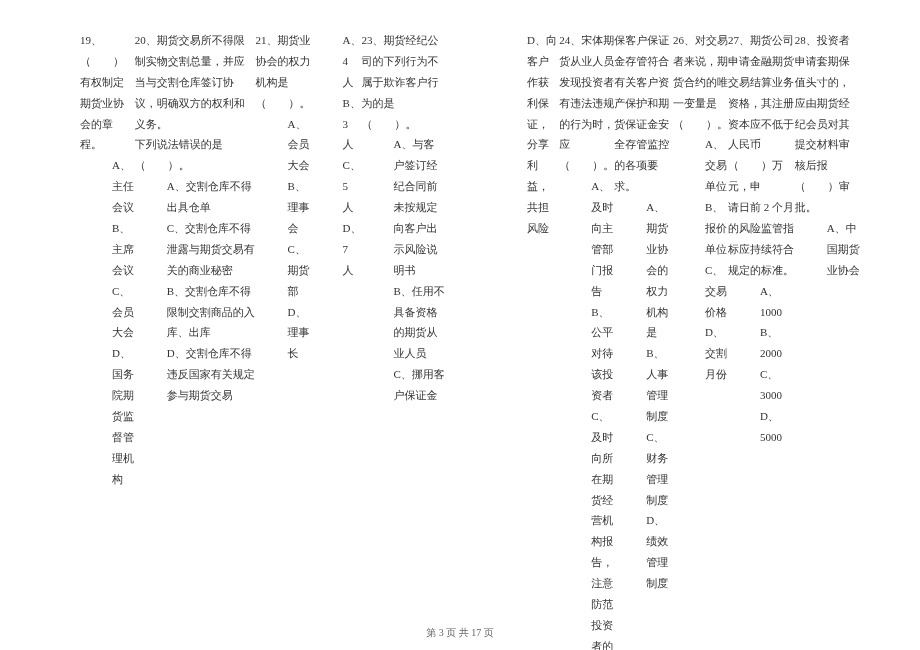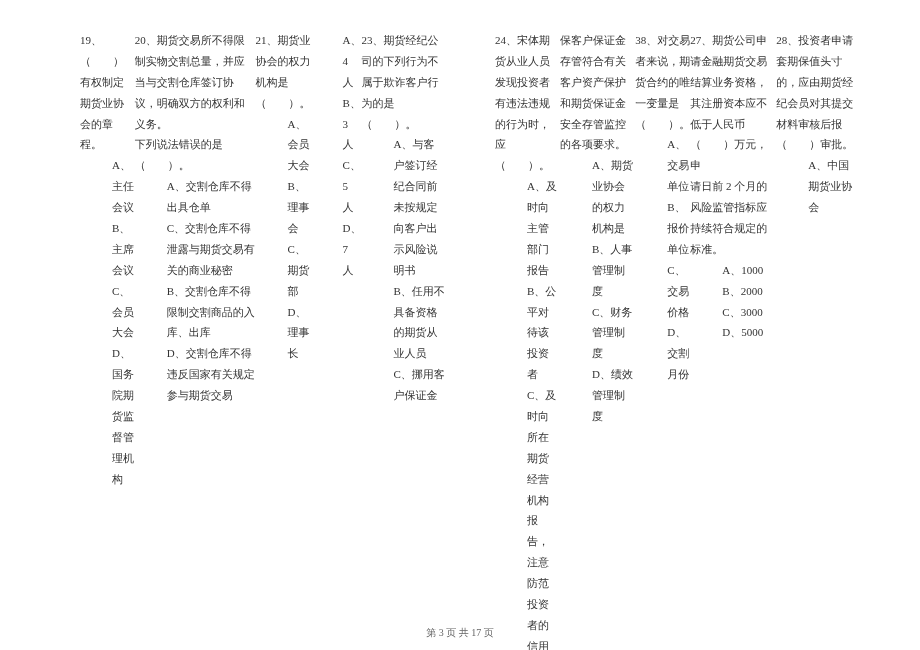--- a/index.html
+++ b/index.html
@@ -82,37 +82,38 @@
     </div>
     <div class="q">
       <div class="q-stem">23、期货经纪公司的下列行为不属于欺诈客户行为的是（　　）。</div>
       <div class="opt">A、与客户签订经纪合同前未按规定向客户出示风险说明书</div>
       <div class="opt">B、任用不具备资格的期货从业人员</div>
       <div class="opt">C、挪用客户保证金</div>
     </div>
   </div>
 
   <div class="col">
+    <div class="opt">D、向客户作获利保证，分享利益，共担风险</div>
     <div style="height:8px"></div>
     <div class="q">
       <div class="q-stem">24、宋体期货从业人员发现投资者有违法违规的行为时，应（　　）。</div>
       <div class="opt">A、及时向主管部门报告</div>
       <div class="opt">B、公平对待该投资者</div>
       <div class="opt">C、及时向所在期货经营机构报告，注意防范投资者的信用风险</div>
       <div class="opt">D、了解投资者的投资目标</div>
     </div>
     <div class="q">
       <div class="q-cont">保客户保证金存管符合有关客户资产保护和期货保证金安全存管监控的各项要求。</div>
       <div class="opt">A、期货业协会的权力机构是</div>
       <div class="opt">B、人事管理制度</div>
       <div class="opt">C、财务管理制度</div>
       <div class="opt">D、绩效管理制度</div>
     </div>
     <div class="q">
-      <div class="q-stem">38、对交易者来说，期货合约的唯一变量是（　　）。</div>
+      <div class="q-stem">26、对交易者来说，期货合约的唯一变量是（　　）。</div>
       <div class="opt">A、交易单位</div>
       <div class="opt">B、报价单位</div>
       <div class="opt">C、交易价格</div>
       <div class="opt">D、交割月份</div>
     </div>
     <div class="q">
       <div class="q-stem">27、期货公司申请金融期货交易结算业务资格，其注册资本应不低于人民币（　　）万元，申</div>
       <div class="q-cont">请日前 2 个月的风险监管指标应持续符合规定的标准。</div>
       <div class="opt">A、1000</div>
       <div class="opt">B、2000</div>

